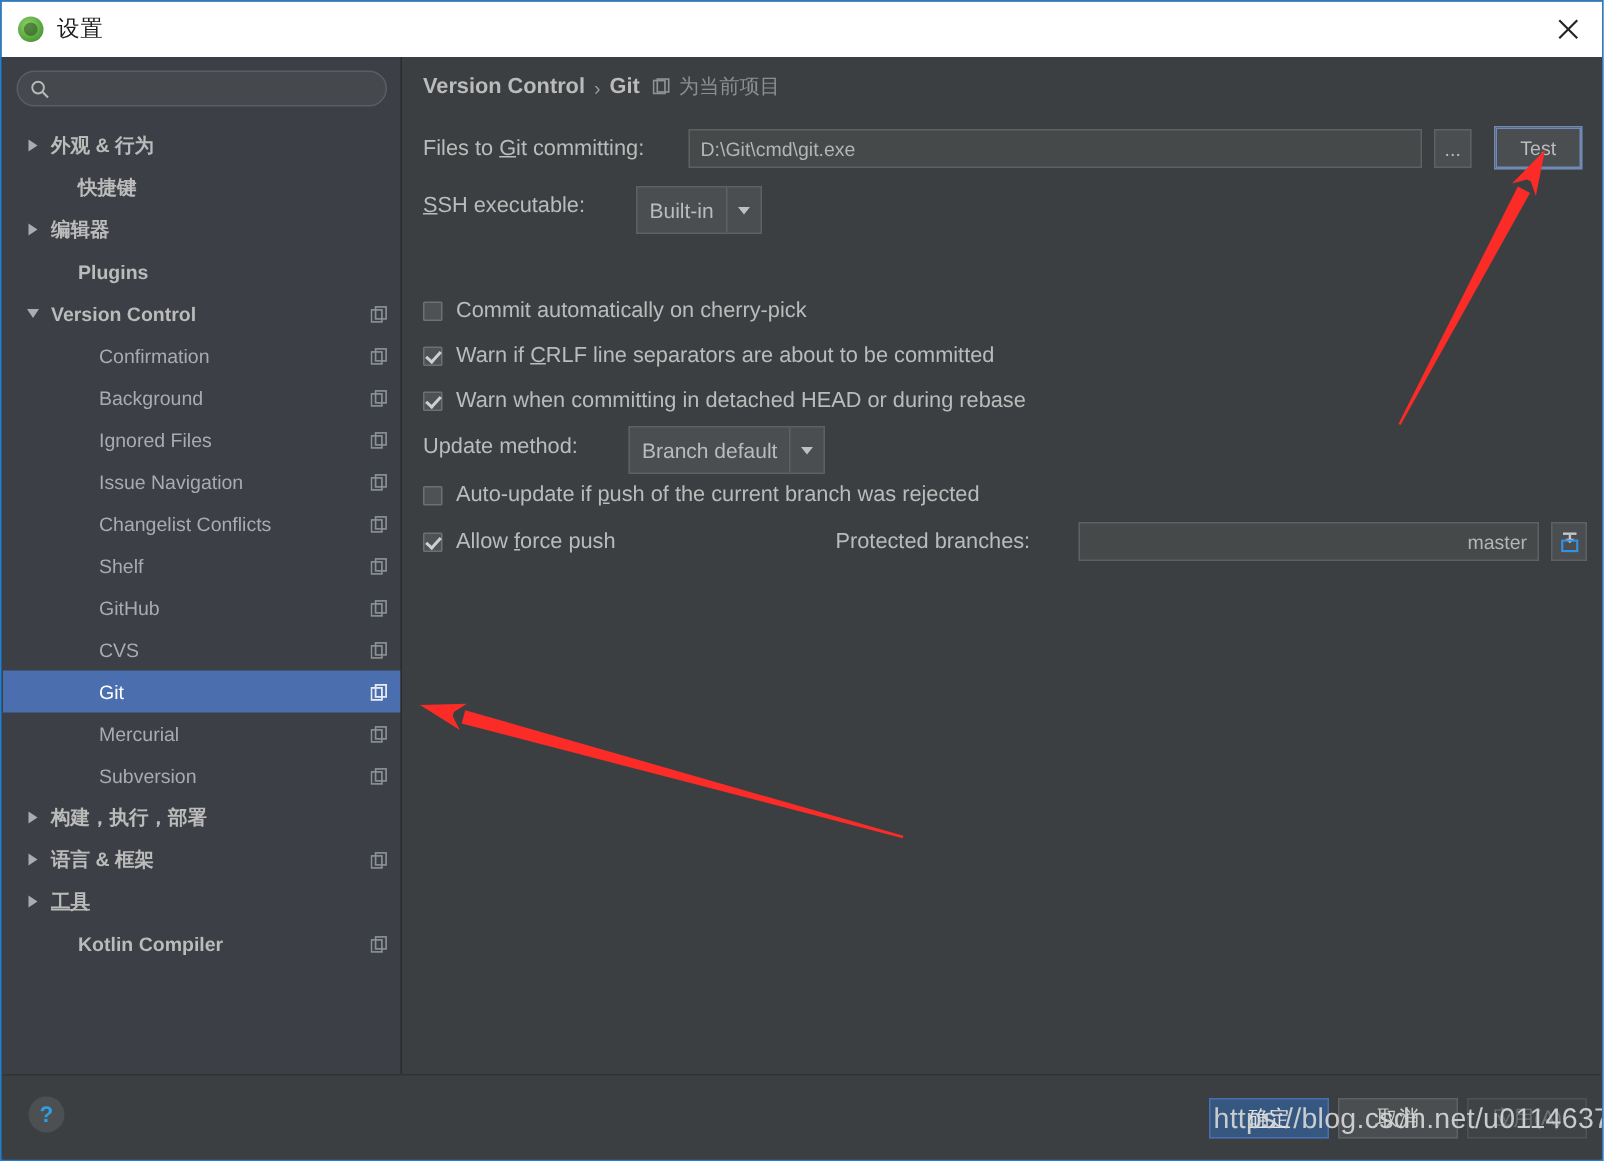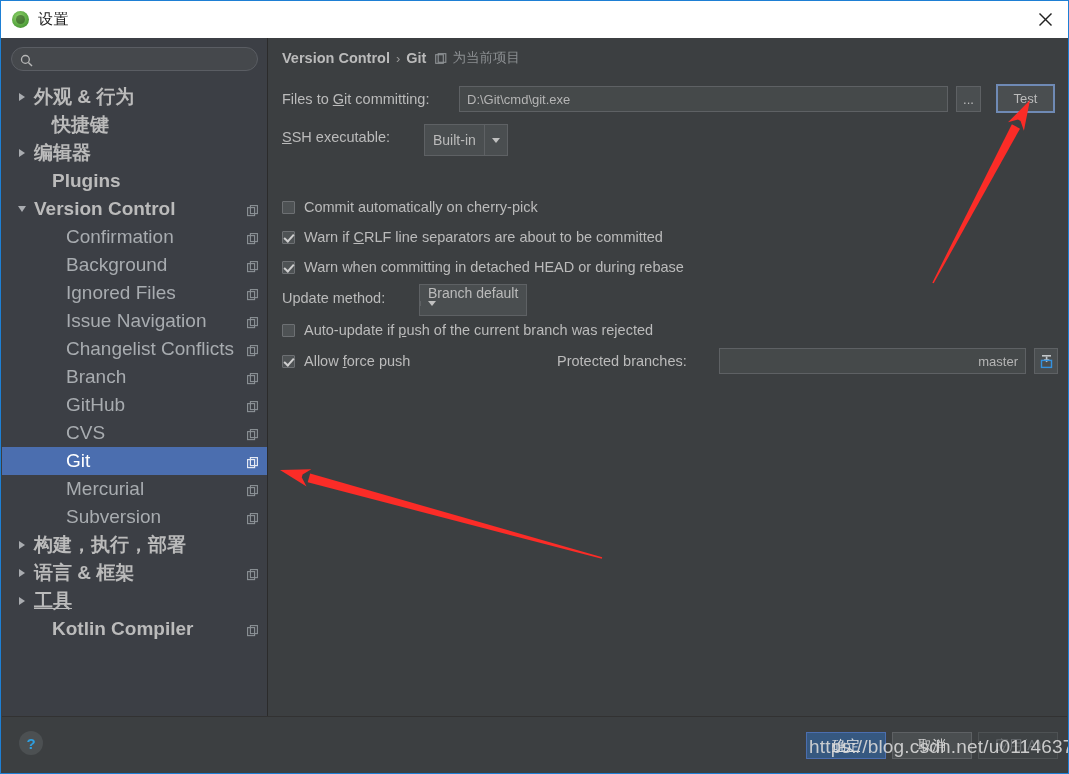--- a/index.html
+++ b/index.html
@@ -137,21 +137,21 @@
     border-top: 4px solid transparent;
     border-bottom: 4px solid transparent;
   }
   .tri-down {
     width: 0; height: 0;
     border-top: 6px solid #a9acb0;
     border-left: 4px solid transparent;
     border-right: 4px solid transparent;
   }
   .tree-label {
-    font-size: 19px;
+    font-size: 13px;
     color: #a9b7c6;
     white-space: nowrap;
   }
   .tree-row.lvl0 .tree-label { margin-left: 6px; color:#bbbbbb; font-weight: bold; }
   .tree-row.lvl0.plain .tree-label { margin-left: 24px; }
   .tree-row.lvl1 .tree-label { margin-left: 38px; color:#a8acb0; }
   .tree-row.selected .tree-label { color: #ffffff; }
   .tree-row.underline .tree-label { text-decoration: underline; }
   .copy-icon {
     margin-left: auto;
@@ -466,21 +466,21 @@
           <div class="tree-row lvl1">
             <span class="tree-arrow spacer"></span>
             <span class="tree-label">Changelist Conflicts</span>
             <span class="copy-icon"><svg width="12" height="12" viewBox="0 0 12 12" aria-hidden="true">
                 <rect x="0.6" y="2.6" width="7" height="8" fill="none" stroke="#9aa0a5" stroke-width="1.1"></rect>
                 <rect x="3.4" y="0.6" width="7" height="8" fill="none" stroke="#9aa0a5" stroke-width="1.1"></rect>
               </svg></span>
           </div>
           <div class="tree-row lvl1">
             <span class="tree-arrow spacer"></span>
-            <span class="tree-label">Branch</span>
+            <span class="tree-label">Shelf</span>
             <span class="copy-icon"><svg width="12" height="12" viewBox="0 0 12 12" aria-hidden="true">
                 <rect x="0.6" y="2.6" width="7" height="8" fill="none" stroke="#9aa0a5" stroke-width="1.1"></rect>
                 <rect x="3.4" y="0.6" width="7" height="8" fill="none" stroke="#9aa0a5" stroke-width="1.1"></rect>
               </svg></span>
           </div>
           <div class="tree-row lvl1">
             <span class="tree-arrow spacer"></span>
             <span class="tree-label">GitHub</span>
             <span class="copy-icon"><svg width="12" height="12" viewBox="0 0 12 12" aria-hidden="true">
                 <rect x="0.6" y="2.6" width="7" height="8" fill="none" stroke="#9aa0a5" stroke-width="1.1"></rect>
@@ -607,21 +607,21 @@
       </div>
 
       <div class="check-row" style="left:13px; top:221px;">
         <span class="chk checked"></span>
         <span class="check-label">
           <span>Warn when committing in detached HEAD or during rebase</span><span class="u"></span><span></span>
         </span>
       </div>
 
       <div class="form-label" style="left:13px; top:252px;">Update method:</div>
-      <div class="combo" style="left:150px; top:246px;flex-direction:column;">
+      <div class="combo" style="left:150px; top:246px;">
         <div class="combo-text">Branch default</div>
         <div class="combo-arrow">
             <i></i>
           </div>
       </div>
 
       <div class="check-row" style="left:13px; top:284px;">
         <span class="chk"></span>
         <span class="check-label">
           <span>Auto-update if </span><span class="u">p</span><span>ush of the current branch was rejected</span>

